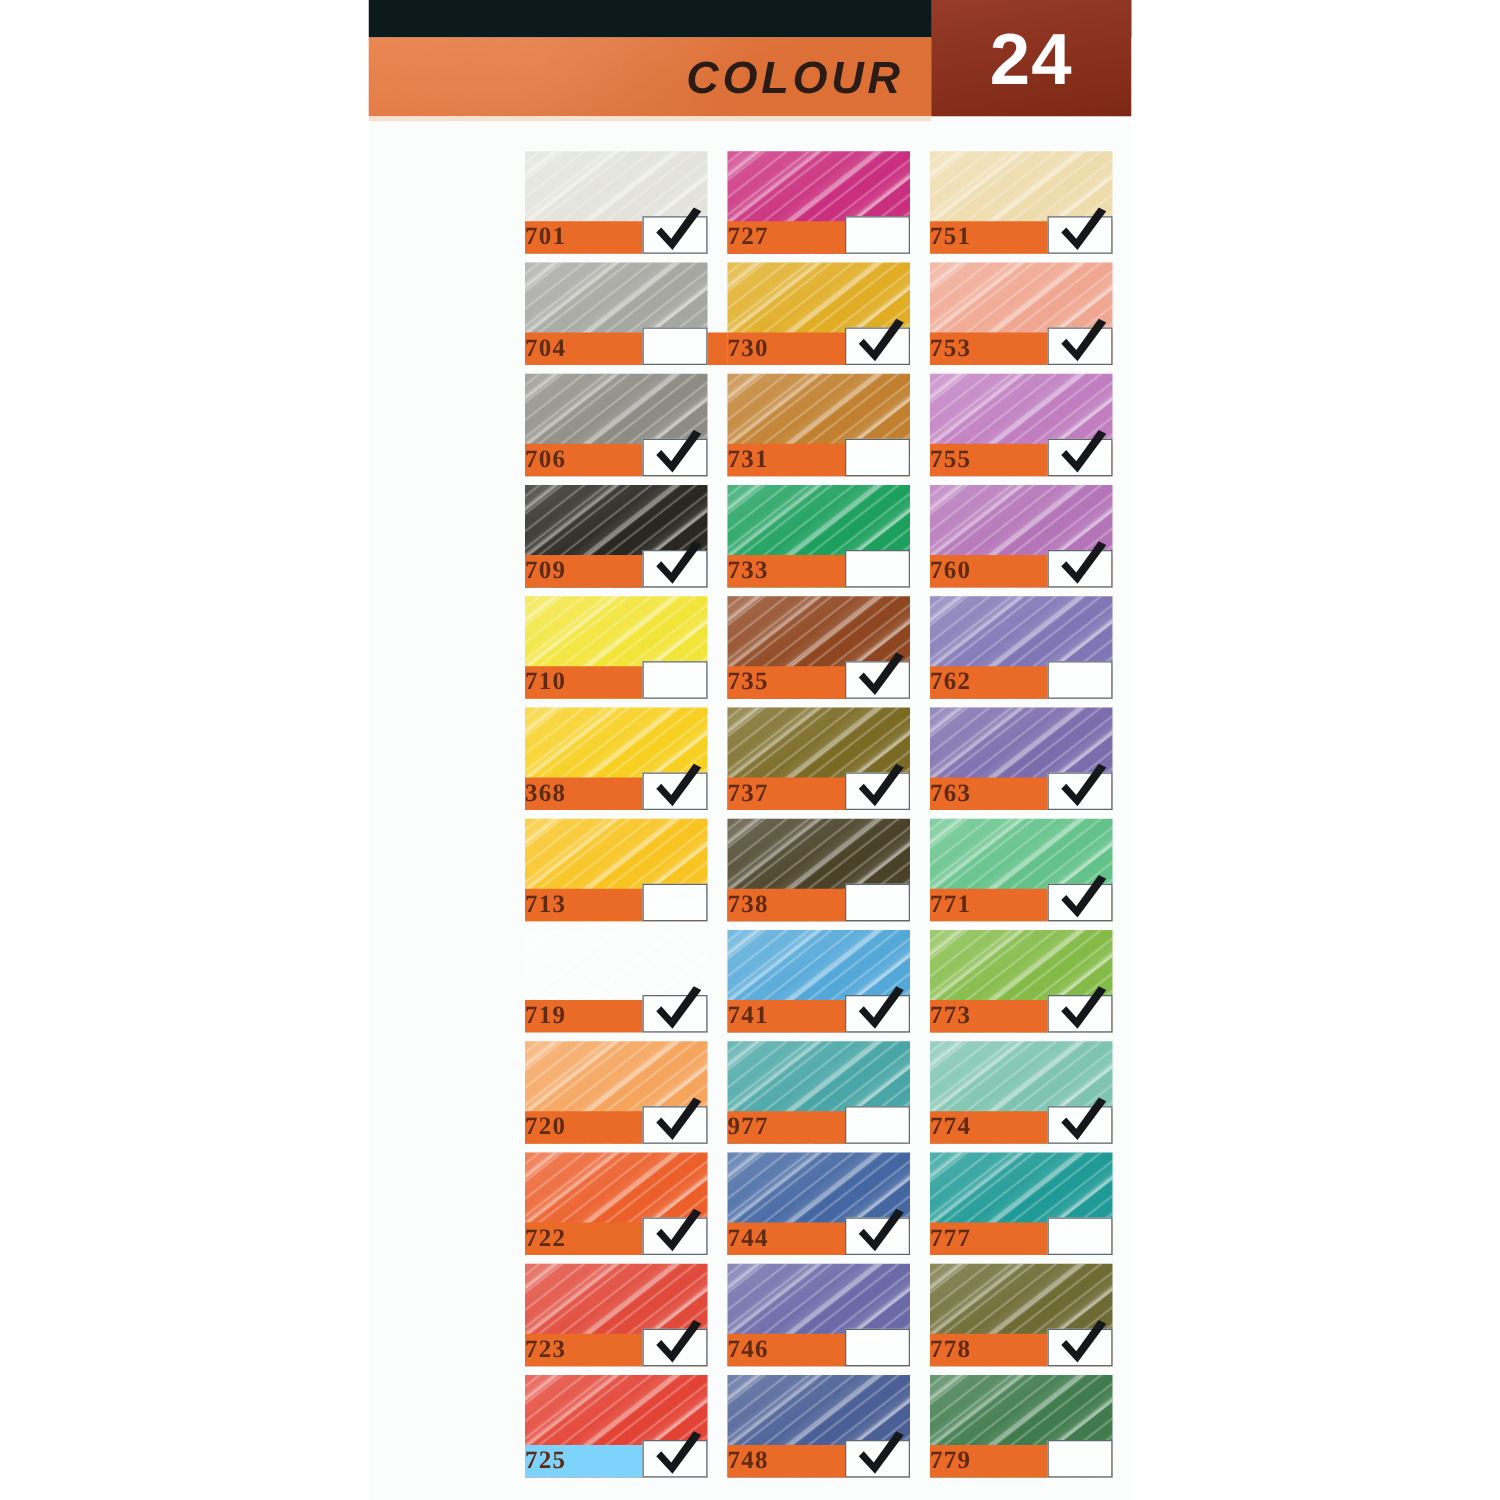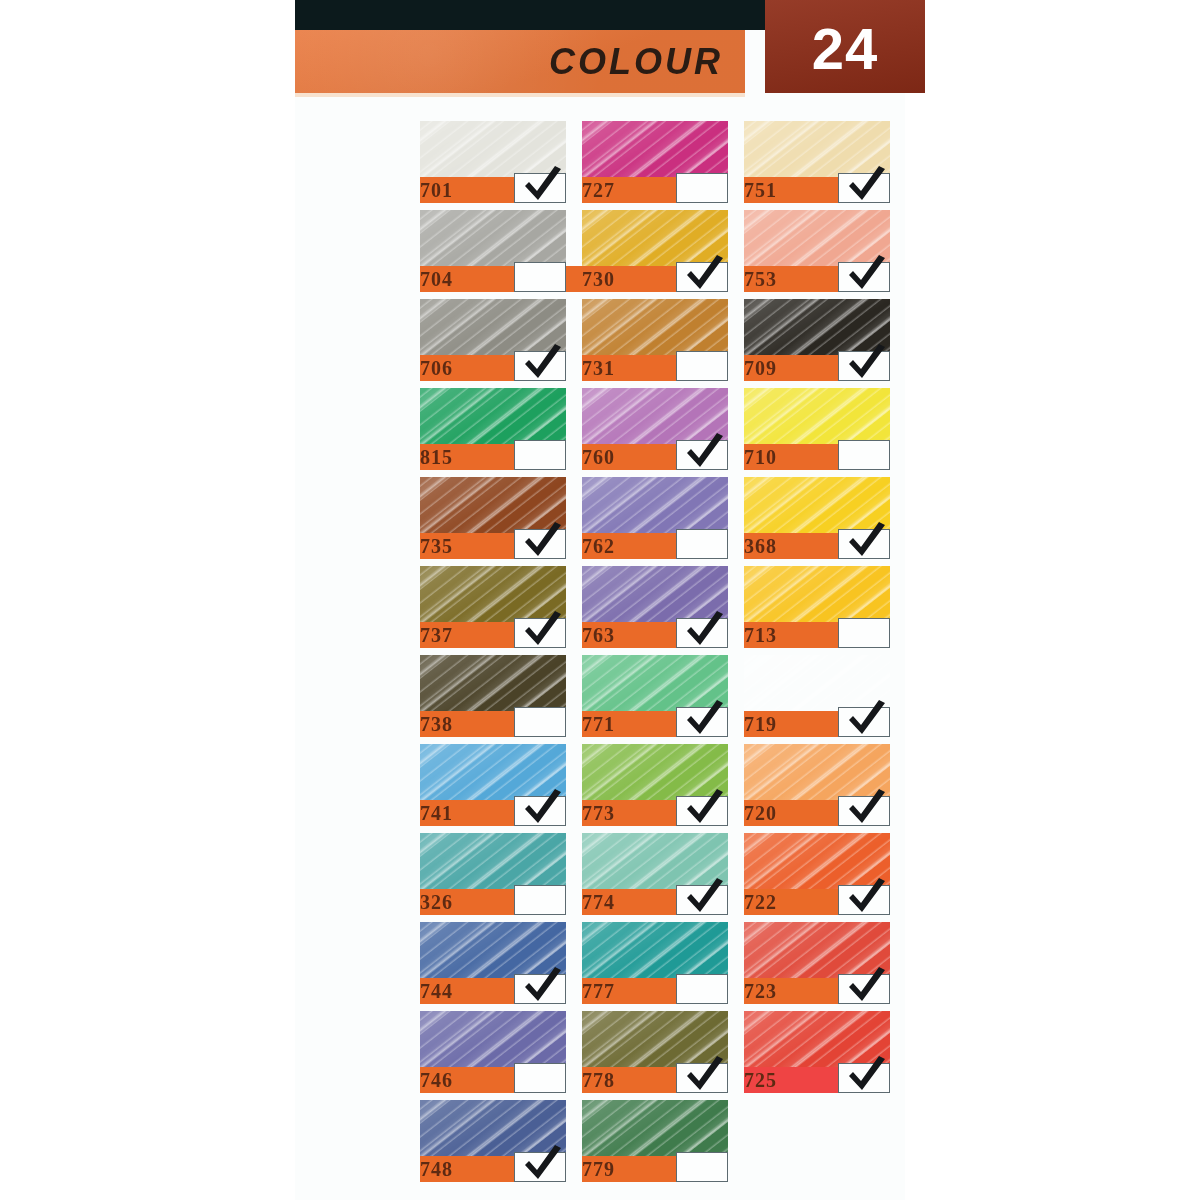--- a/index.html
+++ b/index.html
@@ -65,21 +65,20 @@
     color: #2a1c14;
   }
   .hdr-num-box {
     position: absolute;
     left: 745px;
     top: 0;
     width: 160px;
     height: 93px;
     background: #8e2d18;
     background-image: linear-gradient(170deg, rgba(255,255,255,.07), rgba(0,0,0,.12));
-    margin-left: 20px;
   }
   .hdr-num {
     position: absolute;
     left: 0; right: 0;
     top: 52%;
     transform: translateY(-50%);
     text-align: center;
     font-family: "Liberation Sans", sans-serif;
     font-weight: bold;
     font-size: 58px;
@@ -277,34 +276,45 @@
         </div>
       </div>
       <div class="swatch">
         <div class="swatch-color" style="background: rgb(192, 128, 47);"></div>
         <div class="label-bar" style="background: rgb(234, 106, 40);">
           <div class="label-num" style="color: rgb(94, 42, 18);">731</div>
         </div>
         <div class="checkbox" style="border-color: rgb(92, 106, 112);"></div>
       </div>
       <div class="swatch">
+        <div class="swatch-color" style="background: rgb(192, 126, 192);"></div>
+        <div class="label-bar" style="background: rgb(234, 106, 40);">
+          <div class="label-num" style="color: rgb(94, 42, 18);">755</div>
+        </div>
+        <div class="checkbox" style="border-color: rgb(92, 106, 112);">
+          <svg class="check-mark" viewBox="0 0 46 38">
+            <path d="M6 21 L10 17 L18 26 L36 1 L42 4 L19 35 Z" fill="#15171a"></path>
+          </svg>
+        </div>
+      </div>
+      <div class="swatch">
         <div class="swatch-color" style="background: rgb(42, 39, 33);"></div>
         <div class="label-bar" style="background: rgb(234, 106, 40);">
           <div class="label-num" style="color: rgb(94, 42, 18);">709</div>
         </div>
         <div class="checkbox" style="border-color: rgb(92, 106, 112);">
           <svg class="check-mark" viewBox="0 0 46 38">
             <path d="M6 21 L10 17 L18 26 L36 1 L42 4 L19 35 Z" fill="#15171a"></path>
           </svg>
         </div>
       </div>
       <div class="swatch">
         <div class="swatch-color" style="background: rgb(29, 160, 94);"></div>
         <div class="label-bar" style="background: rgb(234, 106, 40);">
-          <div class="label-num" style="color: rgb(94, 42, 18);">815</div>
+          <div class="label-num" style="color: rgb(94, 42, 18);">733</div>
         </div>
         <div class="checkbox" style="border-color: rgb(92, 106, 112);"></div>
       </div>
       <div class="swatch">
         <div class="swatch-color" style="background: rgb(180, 116, 184);"></div>
         <div class="label-bar" style="background: rgb(234, 106, 40);">
           <div class="label-num" style="color: rgb(94, 42, 18);">760</div>
         </div>
         <div class="checkbox" style="border-color: rgb(92, 106, 112);">
           <svg class="check-mark" viewBox="0 0 46 38">
@@ -435,21 +445,21 @@
         </div>
         <div class="checkbox" style="border-color: rgb(92, 106, 112);">
           <svg class="check-mark" viewBox="0 0 46 38">
             <path d="M6 21 L10 17 L18 26 L36 1 L42 4 L19 35 Z" fill="#15171a"></path>
           </svg>
         </div>
       </div>
       <div class="swatch">
         <div class="swatch-color" style="background: rgb(74, 166, 166);"></div>
         <div class="label-bar" style="background: rgb(234, 106, 40);">
-          <div class="label-num" style="color: rgb(94, 42, 18);">326</div>
+          <div class="label-num" style="color: rgb(94, 42, 18);">977</div>
         </div>
         <div class="checkbox" style="border-color: rgb(92, 106, 112);"></div>
       </div>
       <div class="swatch">
         <div class="swatch-color" style="background: rgb(126, 196, 176);"></div>
         <div class="label-bar" style="background: rgb(234, 106, 40);">
           <div class="label-num" style="color: rgb(94, 42, 18);">774</div>
         </div>
         <div class="checkbox" style="border-color: rgb(92, 106, 112);">
           <svg class="check-mark" viewBox="0 0 46 38">
@@ -510,21 +520,21 @@
           <div class="label-num" style="color: rgb(94, 42, 18);">778</div>
         </div>
         <div class="checkbox" style="border-color: rgb(92, 106, 112);">
           <svg class="check-mark" viewBox="0 0 46 38">
             <path d="M6 21 L10 17 L18 26 L36 1 L42 4 L19 35 Z" fill="#15171a"></path>
           </svg>
         </div>
       </div>
       <div class="swatch">
         <div class="swatch-color" style="background: rgb(227, 67, 53);"></div>
-        <div class="label-bar" style="background: #ef4444;">
+        <div class="label-bar" style="background: #7dd3fc;">
           <div class="label-num" style="color: rgb(94, 42, 18);">725</div>
         </div>
         <div class="checkbox" style="border-color: rgb(92, 106, 112);">
           <svg class="check-mark" viewBox="0 0 46 38">
             <path d="M6 21 L10 17 L18 26 L36 1 L42 4 L19 35 Z" fill="#15171a"></path>
           </svg>
         </div>
       </div>
       <div class="swatch">
         <div class="swatch-color" style="background: rgb(74, 95, 149);"></div>

